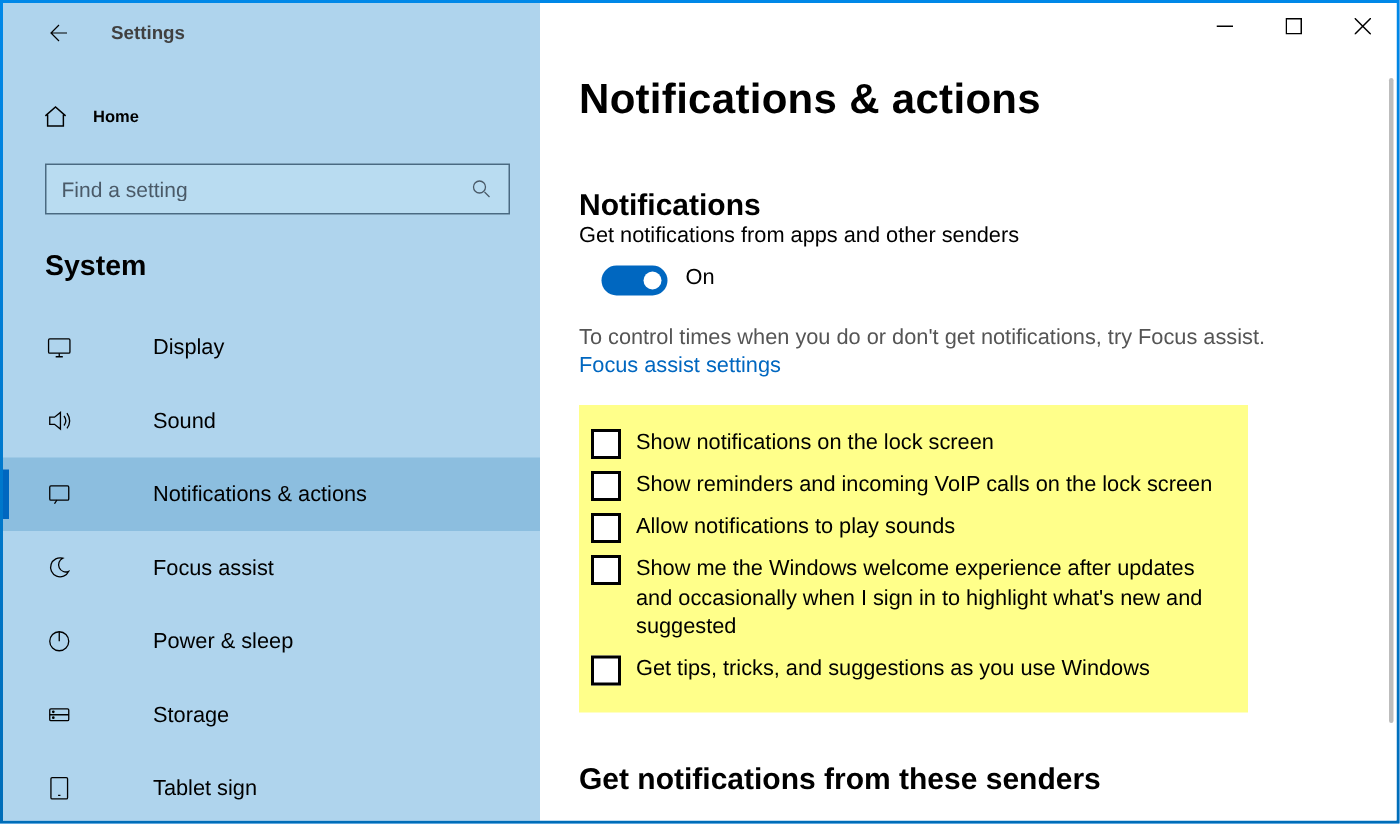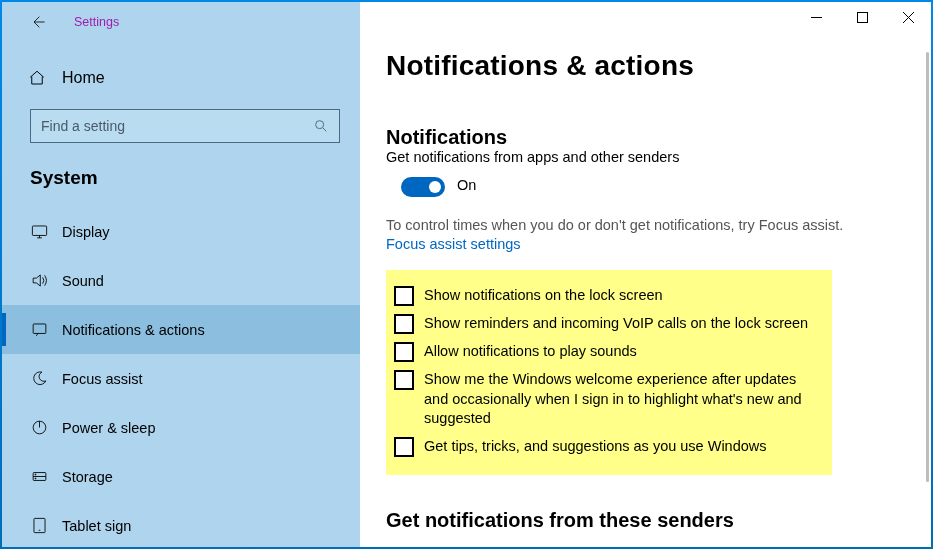--- a/index.html
+++ b/index.html
@@ -39,31 +39,32 @@
   }
   .back-btn {
     width: 20px; height: 20px;
     display: inline-flex; align-items: center; justify-content: center;
     cursor: default;
   }
   .back-btn svg { width: 16px; height: 16px; stroke: #000; fill: none; stroke-width: 1.2; }
   .app-title {
     margin-left: 26px;
     font-size: 12.5px;
-    color: #a21caf;
+    color: #404040;
+    font-weight: bold;
   }
   .home-row {
     display: flex; align-items: center;
     padding-left: 26px;
     height: 42px;
     margin-top: 15px;
     cursor: default;
   }
   .home-row .icon { width: 20px; display:flex; align-items:center; }
-  .home-row .label { margin-left: 14px; font-size: 16px; }
+  .home-row .label { margin-left: 14px; font-size: 11px; font-weight: bold; }
   .search-wrap {
     margin: 10px 20px 0 28px;
   }
   .search-box {
     height: 34px;
     border: 1px solid #4a6a82;
     background: #b9dcf1;
     display: flex; align-items: center;
     padding: 0 10px;
   }
@@ -85,20 +86,21 @@
   }
   .nav {
     margin-top: 18px;
   }
   .nav-item {
     display: flex; align-items: center;
     height: 49px;
     padding-left: 26px;
     cursor: default;
     position: relative;
+    gap: 40px;
   }
   .nav-item .icon {
     width: 22px; display:flex; align-items:center; justify-content:center;
   }
   .nav-item .icon svg { width: 19px; height: 19px; stroke:#000; fill:none; stroke-width:1.1; }
   .nav-item .label { margin-left: 12px; font-size: 14.5px; }
   .nav-item.active { background: #8cbedf; }
   .nav-item.active::before {
     content: "";
     position: absolute;

